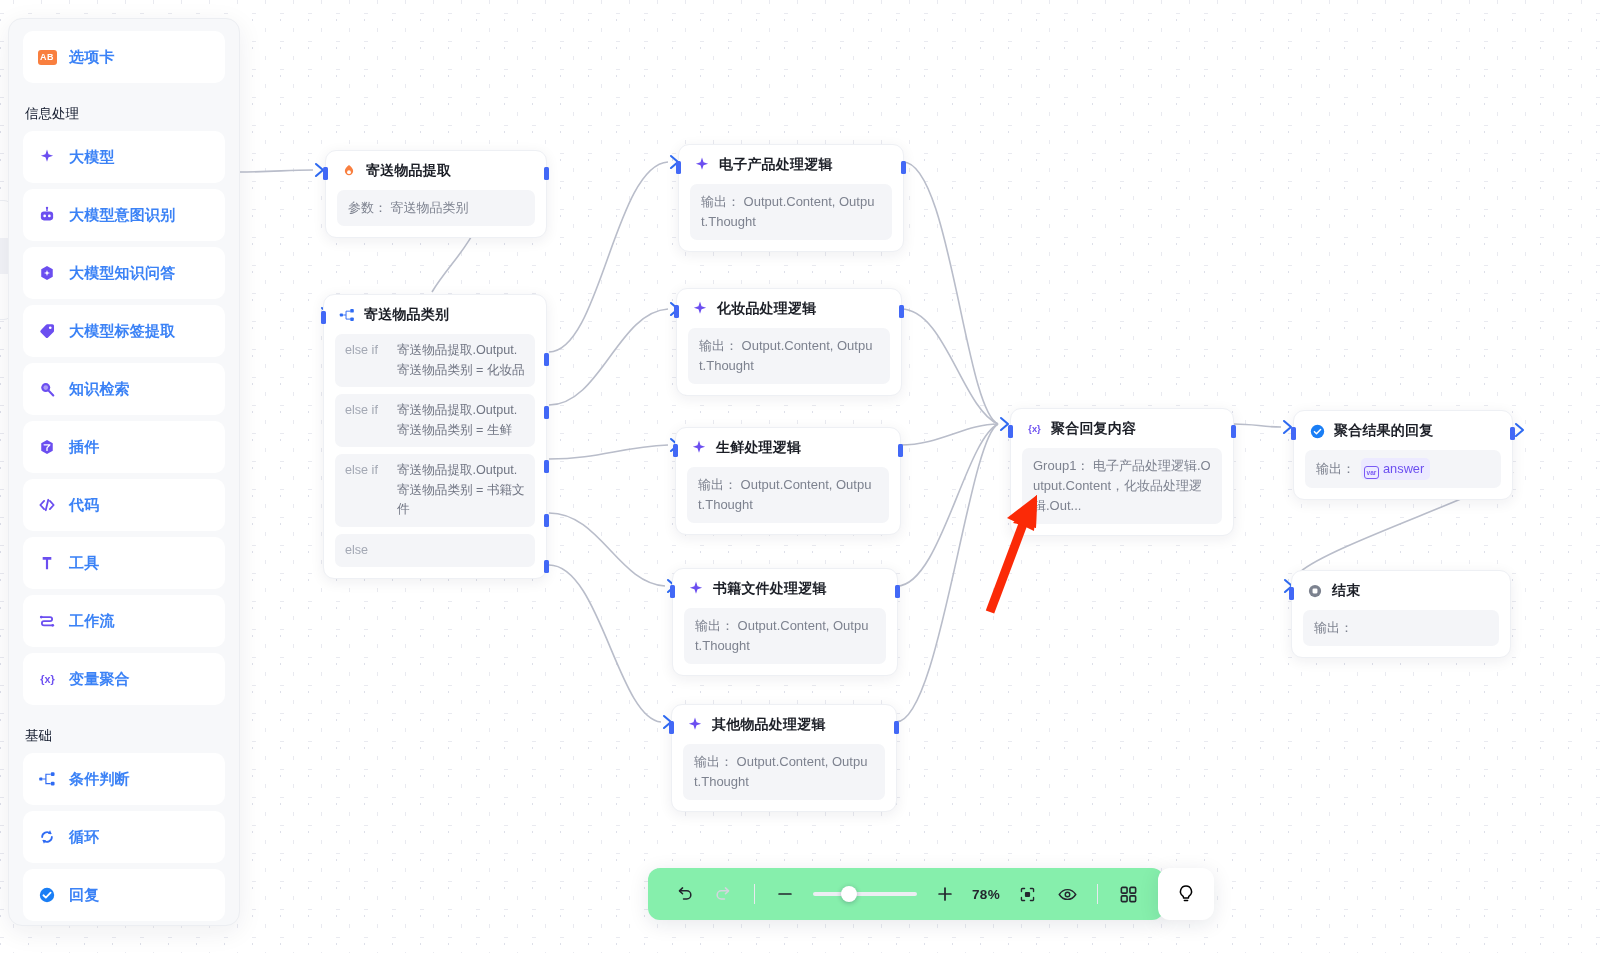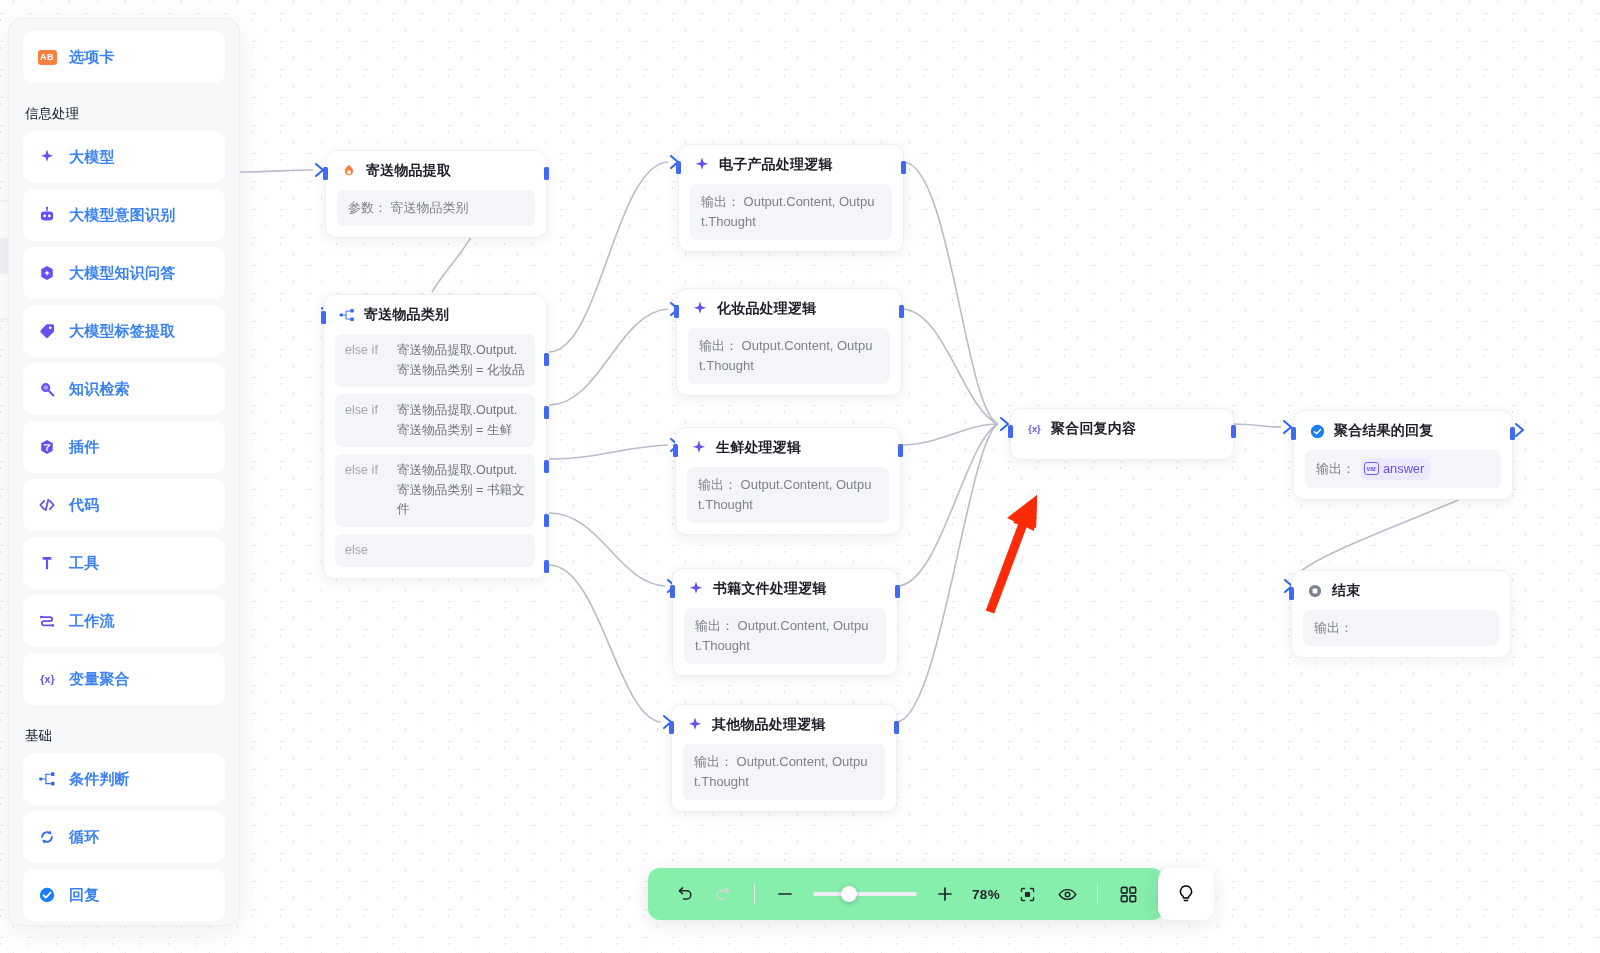--- a/index.html
+++ b/index.html
@@ -128,21 +128,21 @@
     position: absolute;
     width: 5px; height: 13px;
     background: #4268f6;
     border-radius: 1.5px;
   }
   .port.left { left: -3px; }
   .port.right { right: -3px; }
 
   
   .chip {
-    display:inline-flex; align-items:center; gap:4px;
+    display:inline-flex; align-items:flex-end; gap:4px;
     background: #eceaff; border-radius: 5px;
     padding: 1px 6px 1px 3px;
     color: #6b4ef0; font-size: 12.8px;
   }
   .chip-ico {
     width: 15px; height: 13px; border:1.4px solid #7a5af5; border-radius:3px;
     font-size:6.5px; color:#7a5af5; text-align:center; line-height:11px; font-weight:700;
   }
 
   
@@ -502,20 +502,21 @@
     <div class="port left" style="top:16px;"></div>
     <div class="port right" style="top:16px;"></div>
     <div class="node-head">
       <span class="ic">
         <svg width="17" height="16" viewBox="0 0 22 18">
             <text x="11" y="13.5" font-family="Liberation Sans, sans-serif" font-size="12" font-weight="700" fill="#6b4ef0" text-anchor="middle">{x}</text>
           </svg>
       </span>
       <span class="node-title">聚合回复内容</span>
     </div>
+    <div class="node-body">Group1： 电子产品处理逻辑.Output.Content，化妆品处理逻辑.Out...</div>
   </div>
 
   <div class="node" style="left:1293px; top:410px; width:220px;">
     <div class="port left" style="top:16px;"></div>
     <div class="port right" style="top:16px;"></div>
     <div class="node-head">
       <span class="ic">
         <svg width="15" height="15" viewBox="0 0 18 18">
             <circle cx="9" cy="9" r="8" fill="#1a7ef5"></circle>
             <path d="M5.3 9.2l2.5 2.4 4.9-5" stroke="#fff" stroke-width="1.8" fill="none" stroke-linecap="round" stroke-linejoin="round"></path>

